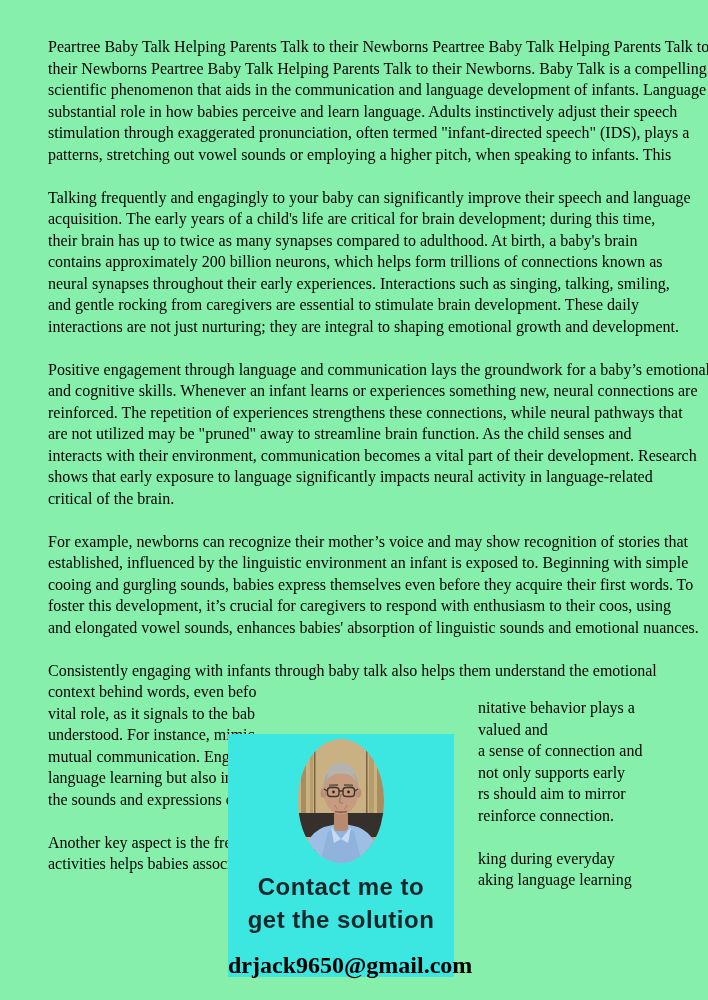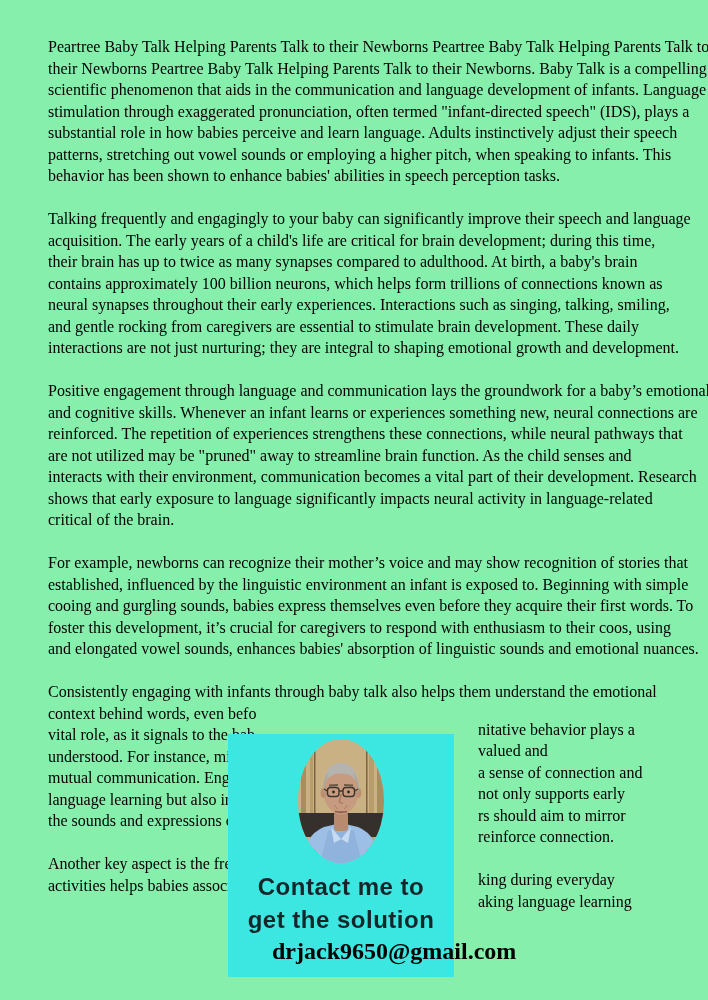--- a/index.html
+++ b/index.html
@@ -44,48 +44,46 @@
   .photo svg { display: block; }
   .heading {
     margin-top: 7px;
     font-family: "Liberation Sans", sans-serif;
     font-weight: bold;
     font-size: 24px;
     line-height: 33px;
     letter-spacing: 0.5px;
   }
   .email {
-    margin-top: 0;
+    margin-top: 14px;
     font-family: "Liberation Serif", serif;
     font-weight: bold;
     font-size: 24px;
     line-height: 30px;
-    padding-left: 44px;
   }
 </style>
 </head>
 <body>
 
 <div class="page">
 
   <div id="doc" style="color: rgb(0, 0, 0);">
       <div class="para">
         <div class="line">Peartree Baby Talk Helping Parents Talk to their Newborns Peartree Baby Talk Helping Parents Talk to</div>
         <div class="line">their Newborns Peartree Baby Talk Helping Parents Talk to their Newborns. Baby Talk is a compelling</div>
         <div class="line">scientific phenomenon that aids in the communication and language development of infants. Language</div>
+        <div class="line">substantial role in how babies perceive and learn language. Adults instinctively adjust their speech</div>
         <div class="line">stimulation through exaggerated pronunciation, often termed "infant-directed speech" (IDS), plays a</div>
-        <div class="line">substantial role in how babies perceive and learn language. Adults instinctively adjust their speech</div>
         <div class="line">patterns, stretching out vowel sounds or employing a higher pitch, when speaking to infants. This</div>
-        <div class="line">behavior has been shown to enhance babies' abilities in speech perception tasks.</div>
       </div>
       <div class="para">
         <div class="line">Talking frequently and engagingly to your baby can significantly improve their speech and language</div>
         <div class="line">acquisition. The early years of a child's life are critical for brain development; during this time,</div>
         <div class="line">their brain has up to twice as many synapses compared to adulthood. At birth, a baby's brain</div>
-        <div class="line">contains approximately 100 billion neurons, which helps form trillions of connections known as</div>
+        <div class="line">contains approximately 200 billion neurons, which helps form trillions of connections known as</div>
         <div class="line">neural synapses throughout their early experiences. Interactions such as singing, talking, smiling,</div>
         <div class="line">and gentle rocking from caregivers are essential to stimulate brain development. These daily</div>
         <div class="line">interactions are not just nurturing; they are integral to shaping emotional growth and development.</div>
       </div>
       <div class="para">
         <div class="line">Positive engagement through language and communication lays the groundwork for a baby’s emotional</div>
         <div class="line">and cognitive skills. Whenever an infant learns or experiences something new, neural connections are</div>
         <div class="line">reinforced. The repetition of experiences strengthens these connections, while neural pathways that</div>
         <div class="line">are not utilized may be "pruned" away to streamline brain function. As the child senses and</div>
         <div class="line">interacts with their environment, communication becomes a vital part of their development. Research</div>

